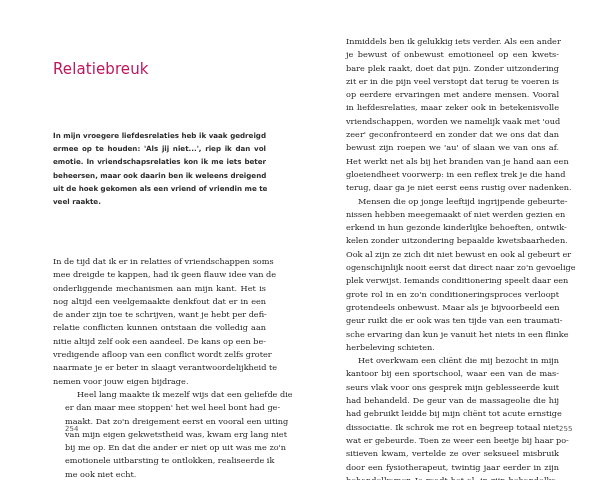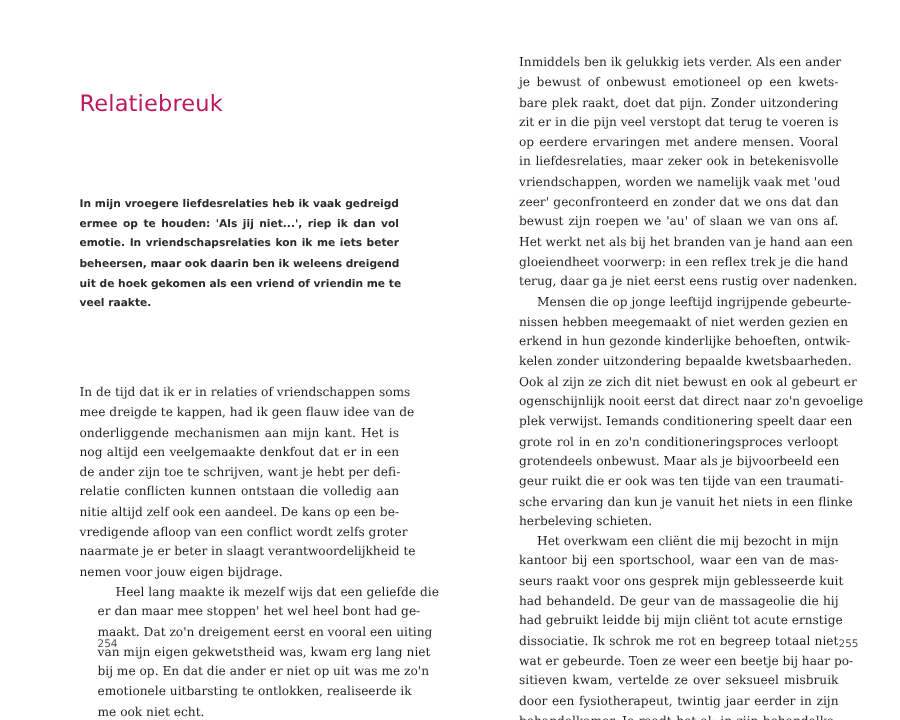--- a/index.html
+++ b/index.html
@@ -161,21 +161,21 @@
       <span class="line">plek verwijst. Iemands conditionering speelt daar een</span>
       <span class="line">grote rol in en zo'n conditioneringsproces verloopt</span>
       <span class="line">grotendeels onbewust. Maar als je bijvoorbeeld een</span>
       <span class="line">geur ruikt die er ook was ten tijde van een traumati-</span>
       <span class="line">sche ervaring dan kun je vanuit het niets in een flinke</span>
       <span class="line last">herbeleving schieten.</span>
     </p>
     <p>
       <span class="line" style="padding-left:12px">Het overkwam een cliënt die mij bezocht in mijn</span>
       <span class="line">kantoor bij een sportschool, waar een van de mas-</span>
-      <span class="line">seurs raakt voor ons gesprek mijn geblesseerde kuit</span>
+      <span class="line">seurs vlak voor ons gesprek mijn geblesseerde kuit</span>
       <span class="line">had behandeld. De geur van de massageolie die hij</span>
       <span class="line">had gebruikt leidde bij mijn cliënt tot acute ernstige</span>
       <span class="line">dissociatie. Ik schrok me rot en begreep totaal niet</span>
       <span class="line">wat er gebeurde. Toen ze weer een beetje bij haar po-</span>
       <span class="line">sitieven kwam, vertelde ze over seksueel misbruik</span>
       <span class="line">door een fysiotherapeut, twintig jaar eerder in zijn</span>
       <span class="line">behandelkamer. Je raadt het al: in zijn behandelka-</span>
     </p>
   </div>
 

